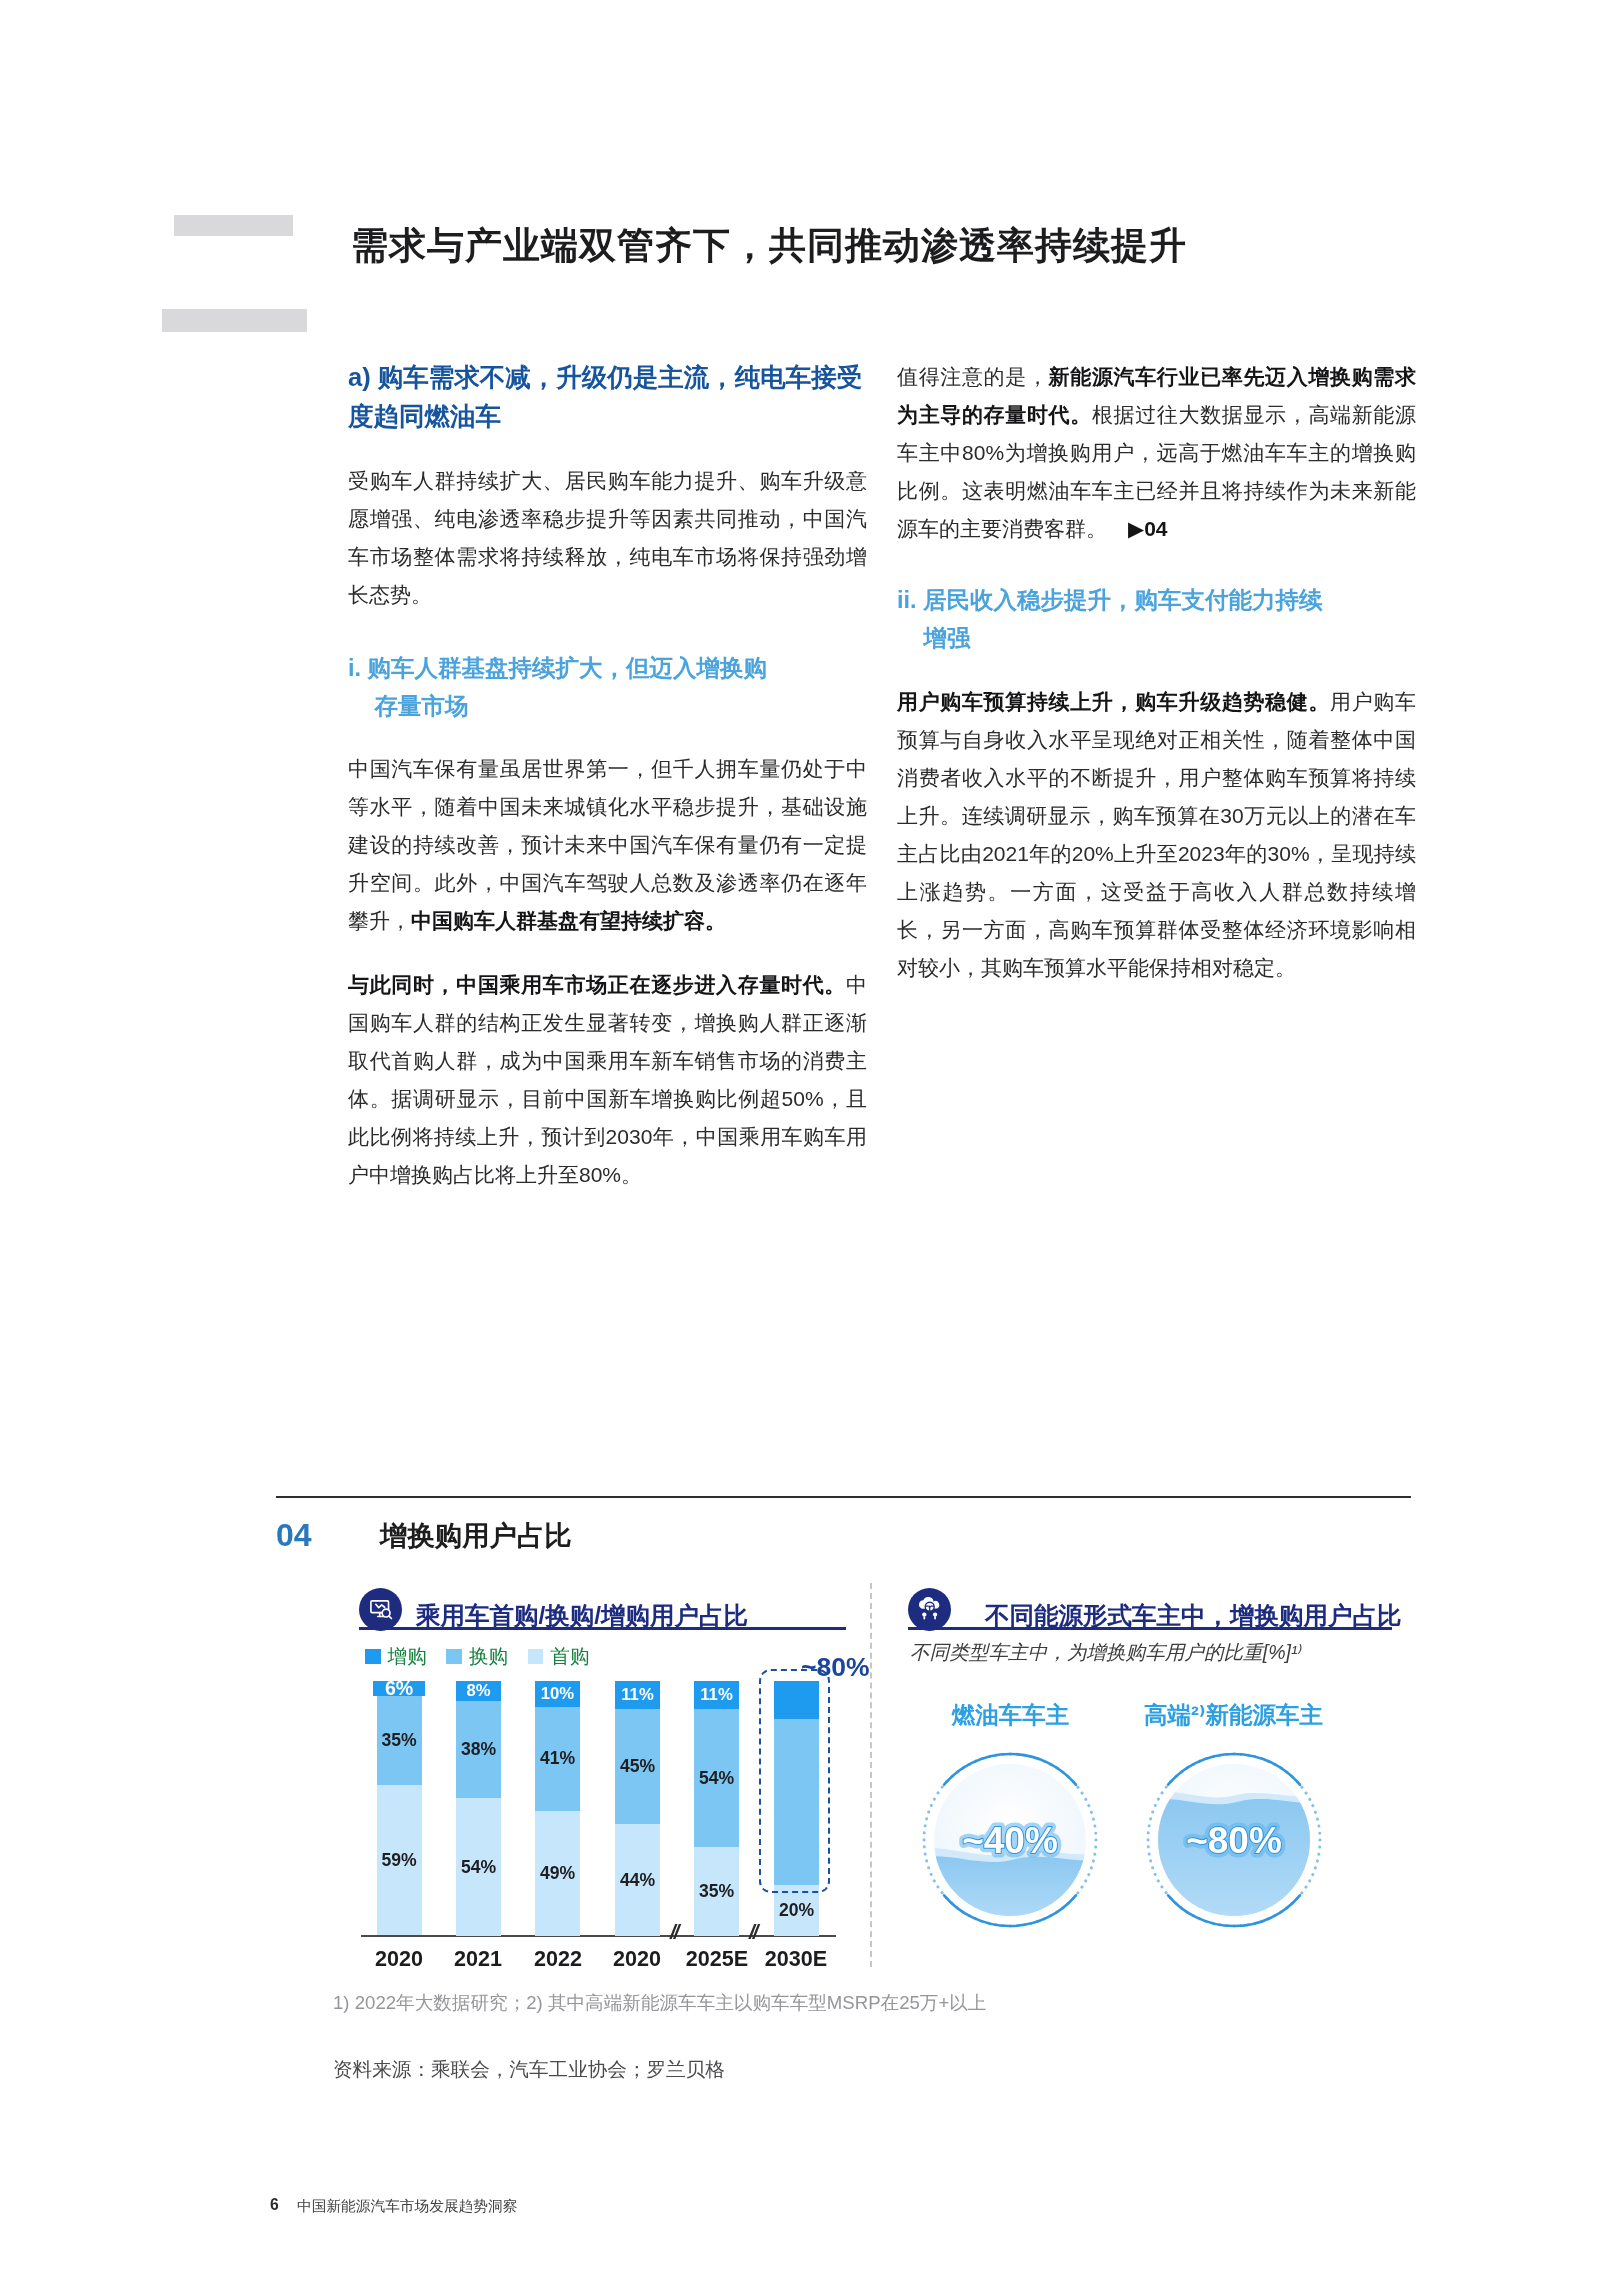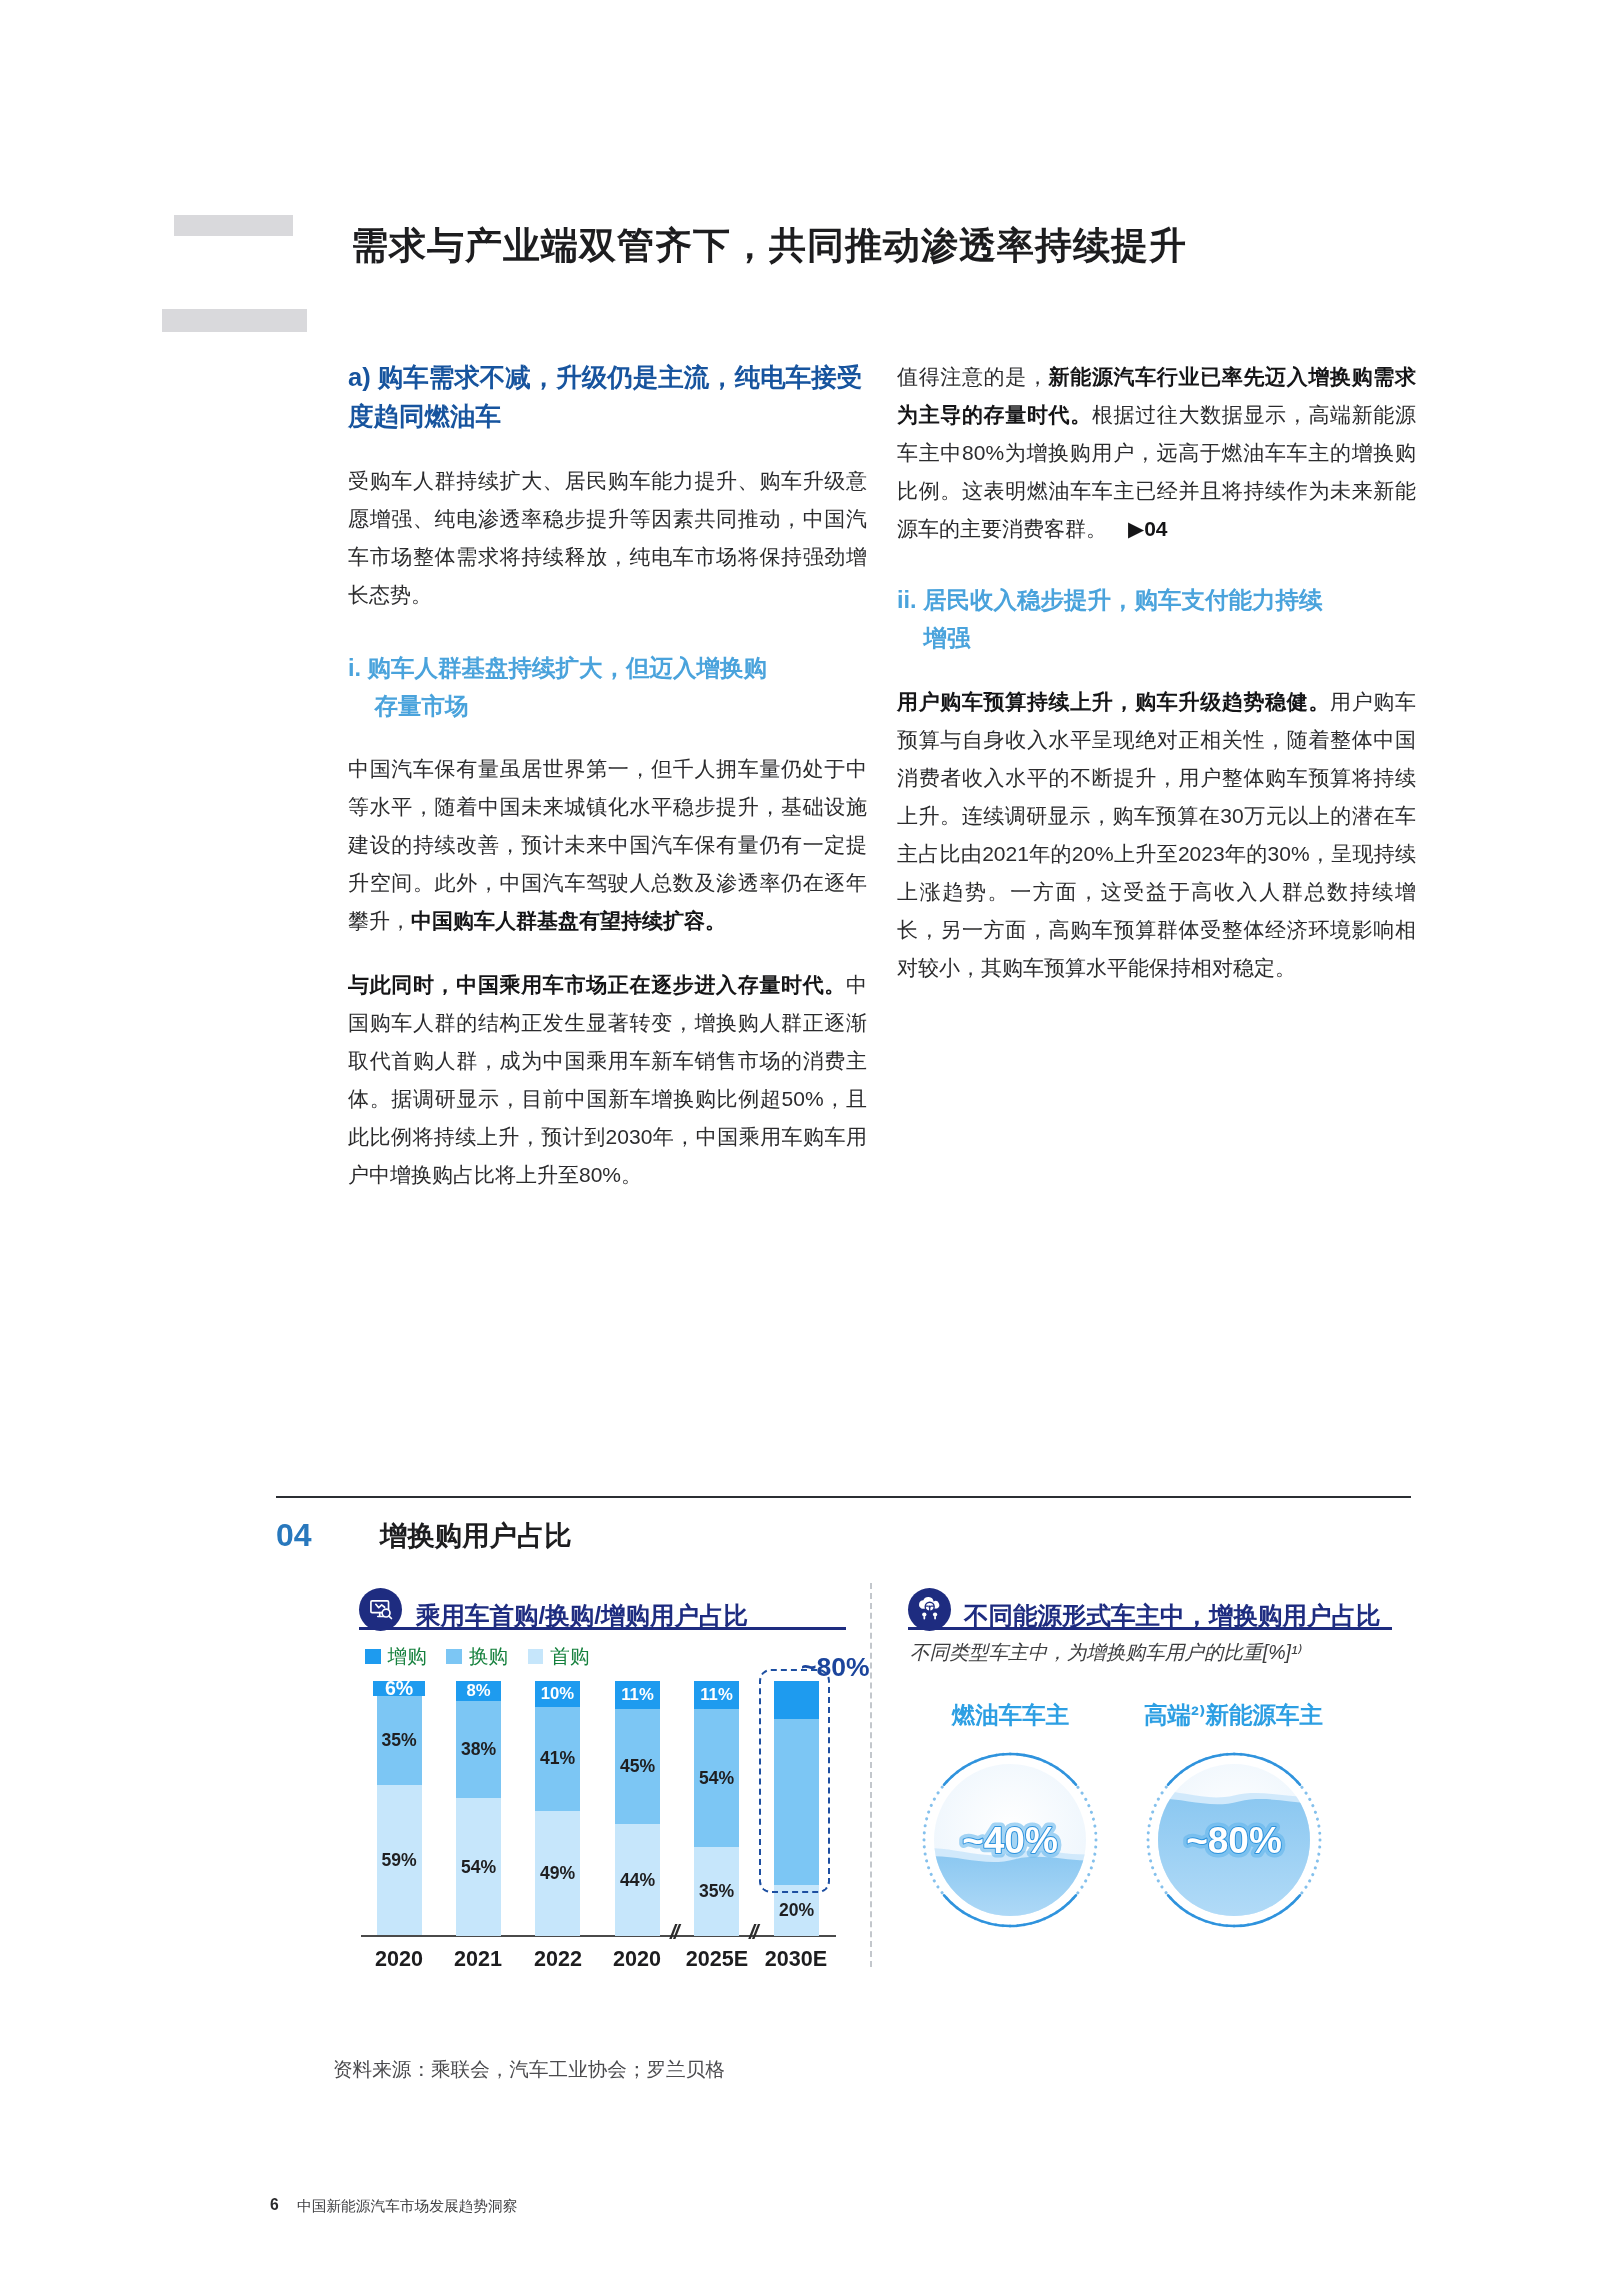--- a/index.html
+++ b/index.html
@@ -25,21 +25,21 @@
   
   .fig-rule{left:276px;top:1496px;width:1135px;height:2px;background:#2b2e33;}
   .fig-num{left:276px;top:1517px;font-size:32px;font-weight:700;color:#2878bd;}
   .fig-title{left:380px;top:1518px;font-size:27.4px;font-weight:700;color:#1d1d1f;}
   .panel-icon{position:absolute;width:43px;height:43px;border-radius:50%;background:#1e2c80;
               display:flex;align-items:center;justify-content:center;}
   #icon-left{left:359px;top:1588px;}
   #icon-right{left:908px;top:1588px;}
   .panel-title{position:absolute;font-size:24.5px;font-weight:700;color:#1e2c80;}
   #panel-title-left{left:416px;top:1599px;}
-  #panel-title-right{left:964px;top:1599px;font-family:Liberation Serif, serif;}
+  #panel-title-right{left:985px;top:1599px;font-family:Liberation Serif, serif;}
   .panel-underline{position:absolute;height:2.9px;background:#1e2c80;}
   #underline-left{left:359px;top:1627px;width:487px;}
   #underline-right{left:908px;top:1627px;width:484px;}
   .panel-divider{left:870px;top:1583px;height:384px;width:0;border-left:2px dashed #c3c7cc;}
   
   .legend{left:365px;top:1643px;display:flex;gap:19.6px;align-items:center;}
   .legend .item{display:flex;align-items:center;gap:6.9px;font-size:19.6px;color:#15803d;}
   .legend .sw{width:15.7px;height:15.7px;display:inline-block;}
   
   #chart{left:359px;top:1681px;width:487px;height:255px;}
@@ -267,19 +267,20 @@
     <path d="M24.1,145.3 A86,86 0 0 0 155.9,145.3" fill="none" stroke="#2f93dd" stroke-width="2.6" stroke-linecap="round"></path>
     <circle cx="90" cy="90" r="76" fill="url(#inner1)"></circle>
     <g clip-path="url(#clip1)">
       <path d="M-10,43.44 C25,33.44 55,53.44 90,45.44 C125,37.44 155,53.44 194,43.44 L194,180 L-10,180 Z" fill="#cfe8fb" opacity="0.95"></path>
       <path d="M-10,51.44 C30,41.44 60,61.44 95,51.44 C130,43.44 160,59.44 194,49.44 L194,180 L-10,180 Z" fill="url(#water1)"></path>
     </g>
     <text x="90" y="103" text-anchor="middle" font-size="37" font-weight="700" font-family="Liberation Sans, DejaVu Sans, sans-serif" stroke="#5fb4ec" stroke-width="9" opacity="0.55" fill="none" stroke-linejoin="round">~80%</text>
     <text x="90" y="103" text-anchor="middle" font-size="37" font-weight="700" font-family="Liberation Sans, DejaVu Sans, sans-serif" fill="#ffffff" stroke="#2e93dd" stroke-width="2" paint-order="stroke" stroke-linejoin="round">~80%</text>
   </svg></div>
 
+  <div class="abs footnote">1) 2022年大数据研究；2) 其中高端新能源车车主以购车车型MSRP在25万+以上</div>
   <div class="abs source">资料来源：乘联会，汽车工业协会；罗兰贝格</div>
 
   <div class="abs footer-num">6</div>
   <div class="abs footer-text">中国新能源汽车市场发展趋势洞察</div>
 
 </div>
 
 
 </body></html>

